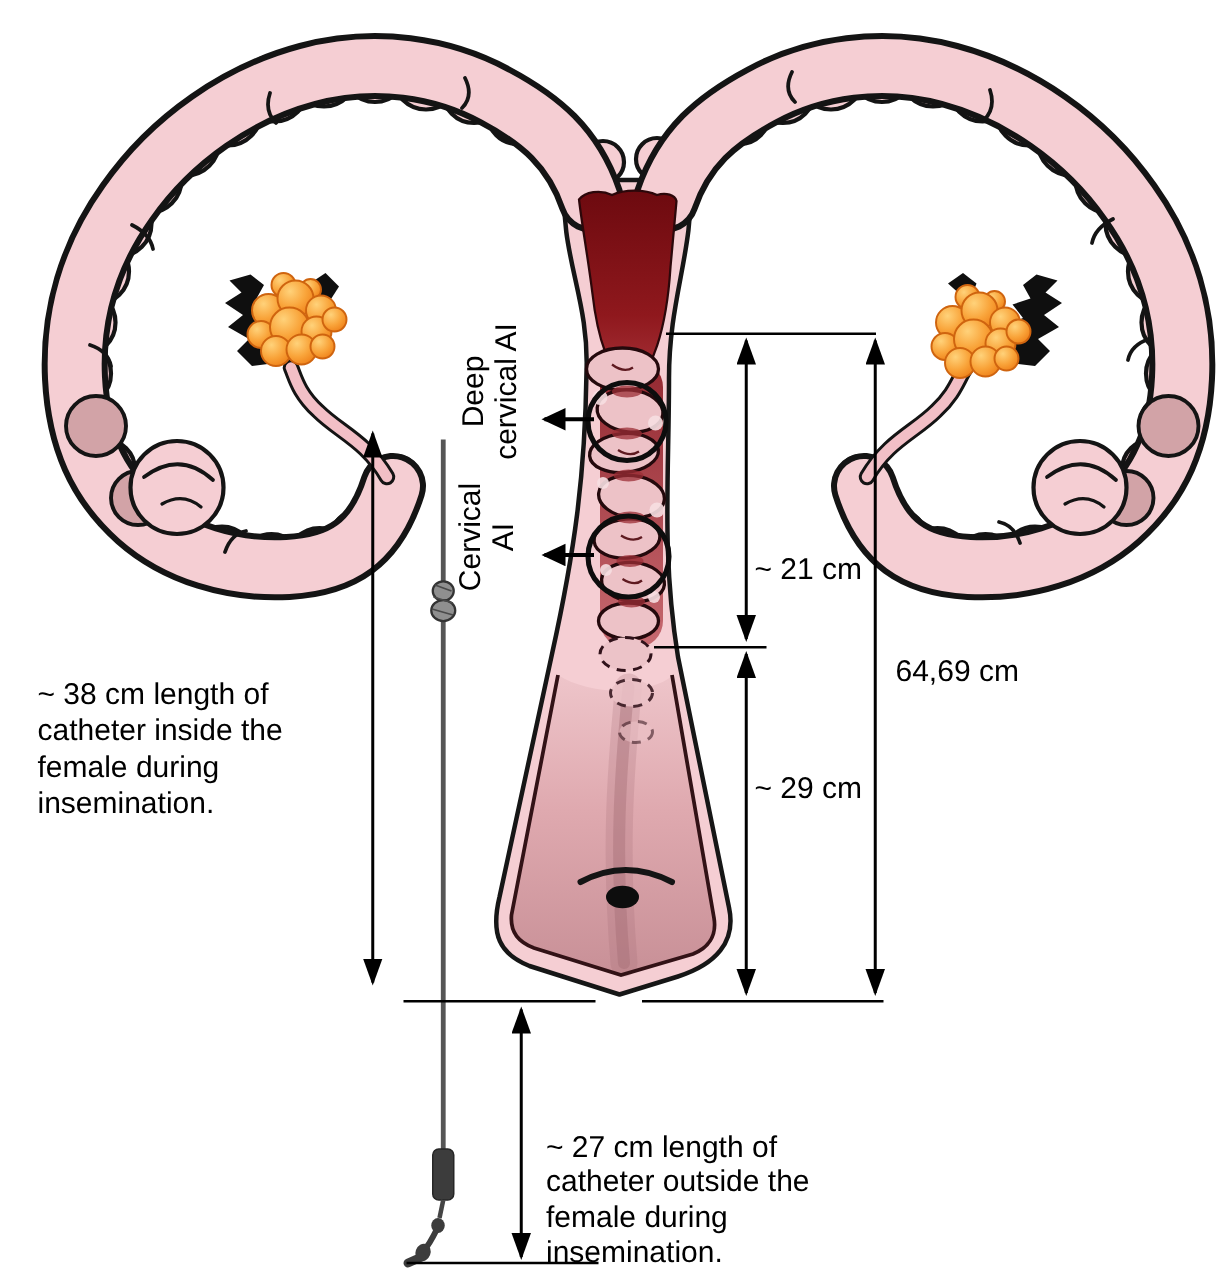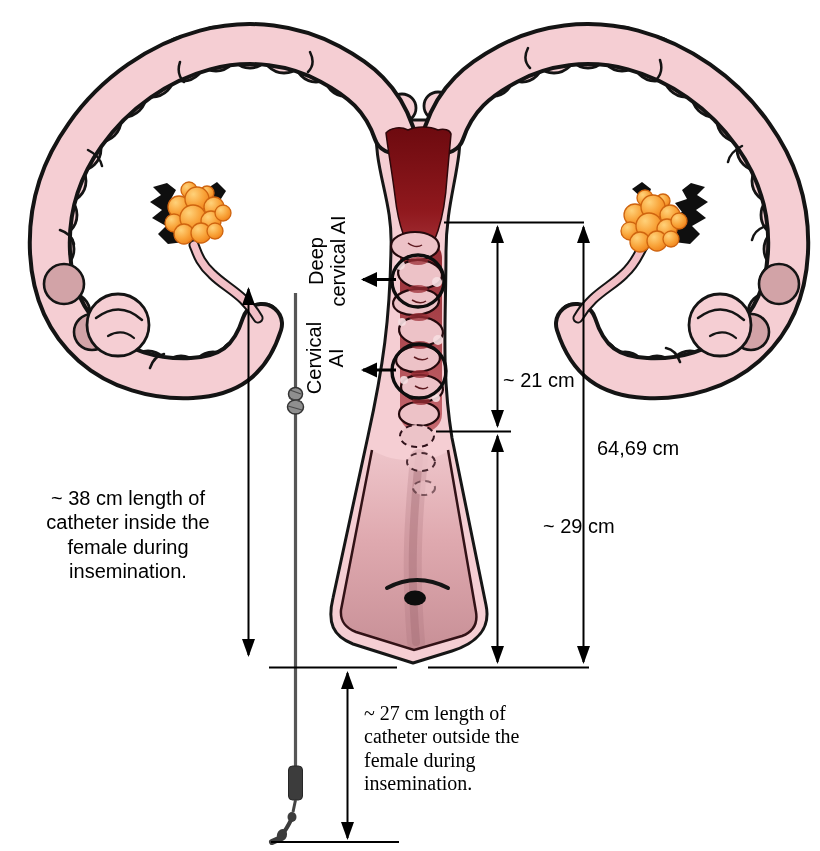--- a/index.html
+++ b/index.html
@@ -1,26 +1,26 @@
 <!DOCTYPE html>
 <html><head>
 <meta charset="utf-8">
 <style>
   html,body{margin:0;padding:0;background:#fff;}
   .stage{position:relative;width:820px;height:851px;background:#ffffff;overflow:hidden;
          font-family:"Liberation Sans", sans-serif;color:#000;}
   .stage svg{position:absolute;left:0;top:0;}
   .txt{position:absolute;white-space:pre-line;font-size:20px;line-height:24px;color:#000;}
   .rot{transform:rotate(-90deg);text-align:center;line-height:22px;}
-  .right{text-align:center;margin-top:35px;}
+  .right{text-align:left;}
   .m21{left:503px;top:320px;margin-top:48px;}
   .m5039{left:597px;top:436px;}
-  .m29{left:503px;top:514px;margin-left:40px;}
+  .m29{left:503px;top:514px;}
   .inside{left:25px;top:451px;width:206px;line-height:24.3px;}
-  .outside{left:364px;top:702px;width:240px;line-height:23.4px;font-family:Liberation Serif, serif;}
+  .outside{left:364px;top:754px;width:240px;line-height:23.4px;}
   .deep{left:270px;top:238px;width:116px;height:46px;}
   .cerv{left:281px;top:335px;width:90px;height:46px;}
 </style>
 </head>
 <body>
 
 <div class="stage">
 <svg width="820" height="851" viewBox="0 0 820 851">
   <defs>
     <marker id="mArr" markerUnits="userSpaceOnUse" markerWidth="19" markerHeight="14" refX="16" refY="6.5" orient="auto-start-reverse">

